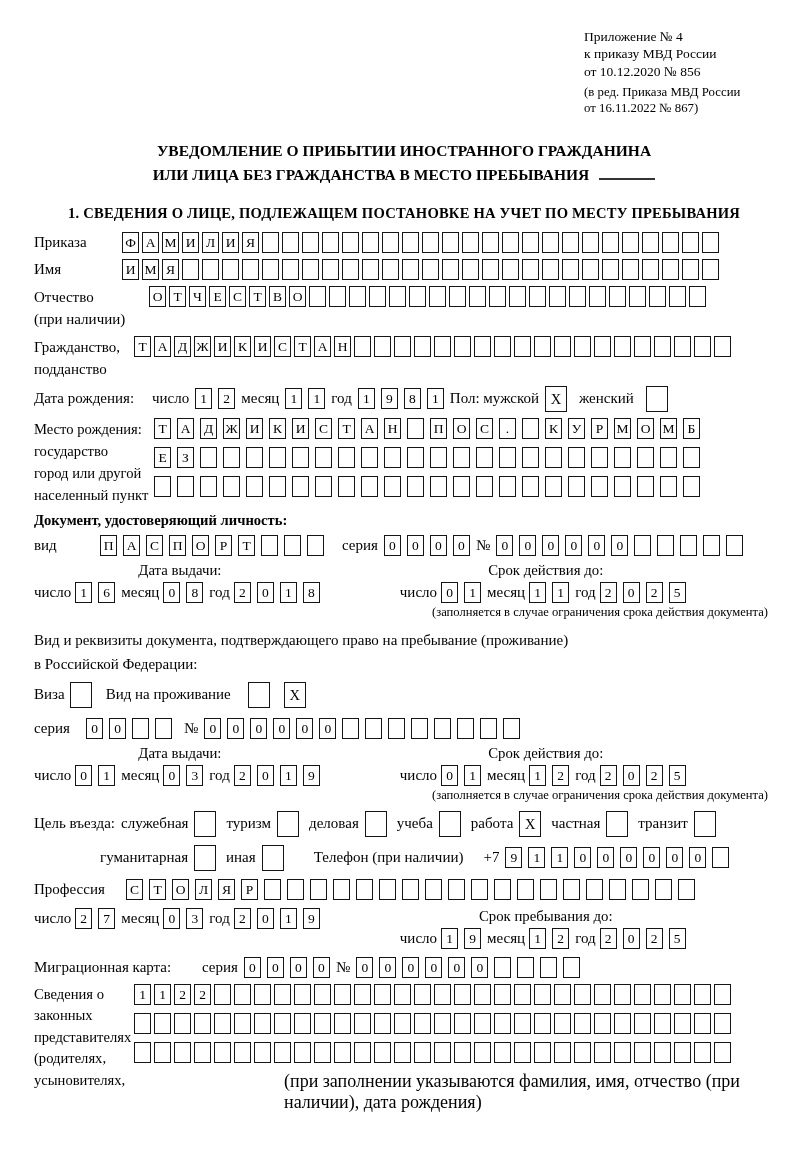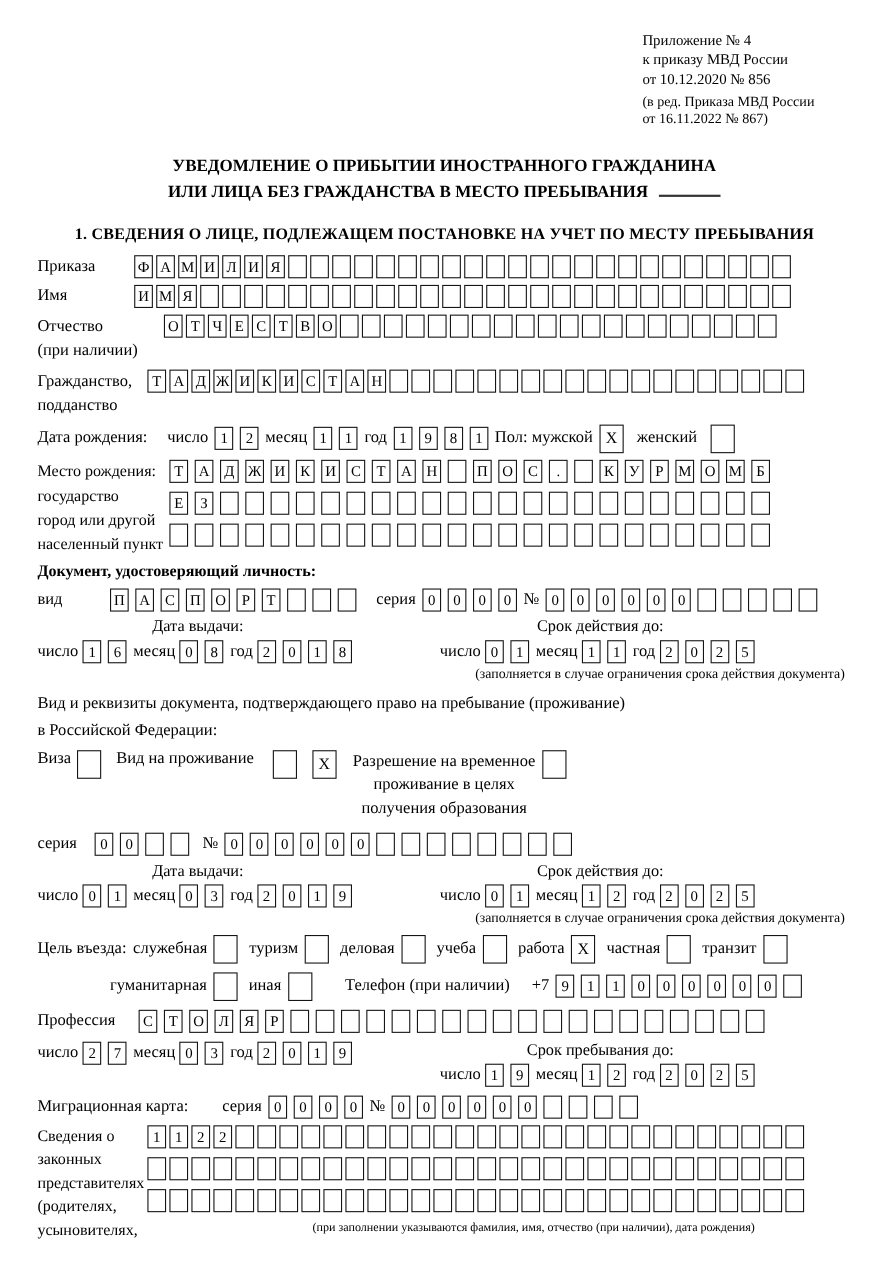--- a/index.html
+++ b/index.html
@@ -40,35 +40,35 @@
   .dates{display:flex;margin-bottom:2px;}
   .dgroup{flex:none;}
   .dg-head{text-align:center;font-size:14.8px;margin-bottom:3px;}
   .dg-row{display:flex;align-items:center;white-space:nowrap;}
   .dg-row .dlabel{margin-right:4px;}
   .note{font-size:12.6px;text-align:right;margin:2px 6px 8px 0;}
   .docheading{font-weight:bold;text-align:left;font-size:14.6px;margin:4px 0 6px 0;}
   .intro{line-height:1.6;}
   
   .opts{display:flex;align-items:flex-start;margin:6px 0 10px 0;}
-  .opt{display:flex;align-items:flex-start;margin-right:14px;}
+  .opt{display:flex;align-items:center;margin-right:14px;}
   .opt .olabel{margin-right:5px;}
   .opt .center{text-align:center;line-height:1.45;}
   .w150{width:150px;}.w168{width:168px;}
   
   .prow{display:flex;align-items:center;margin-bottom:8px;flex-wrap:nowrap;}
   .prow .plabel{margin-right:6px;}
   .pitem{display:flex;align-items:center;margin-right:10px;white-space:nowrap;}
   .pitem .box{margin-left:6px;}
   .indent66{margin-left:66px;}
   
   .reps{display:flex;align-items:flex-start;margin-top:2px;}
   .reps .rlabel{line-height:21.5px;font-size:14.6px;}
   .reps .rrows .cellrow{margin-bottom:8px;display:block;}
-  .repnote{font-size:11px;margin:6px 0 16px 150px;}
+  .repnote{font-size:18px;margin:6px 0 16px 150px;}
   .mt4{margin-top:4px;}.mt8{margin-top:8px;}.mt10{margin-top:10px;}
 </style>
 </head>
 <body>
 
 <div class="page">
 
   <div class="hdr-block">
     <div>Приложение № 4</div>
     <div>к приказу МВД России</div>
@@ -195,24 +195,20 @@
       <span class="box"></span>
     </span>
     <span class="opt">
       <span class="olabel">Вид на проживание</span>
       <span class="gap12"></span>
       <span class="box"></span>
     </span>
     <span class="opt">
       <span class="box">X</span>
     </span>
-    <span class="opt" style="margin-right:0;">
-      <span class="olabel center w168">Разрешение на временное проживание в целях получения образования</span>
-      <span class="box"></span>
-    </span>
   </div>
 
   <div class="frow">
     <span class="flabel" style="width:52px;">серия</span>
     <span class="cellrow wide"><span class="cell">0</span><span class="cell">0</span><span class="cell"></span><span class="cell"></span></span>
     <span class="gap6"></span>
     <span>№</span>
       <span class="gap6"></span>
     <span class="cellrow wide"><span class="cell">0</span><span class="cell">0</span><span class="cell">0</span><span class="cell">0</span><span class="cell">0</span><span class="cell">0</span><span class="cell"></span><span class="cell"></span><span class="cell"></span><span class="cell"></span><span class="cell"></span><span class="cell"></span><span class="cell"></span><span class="cell"></span></span>
   </div>

